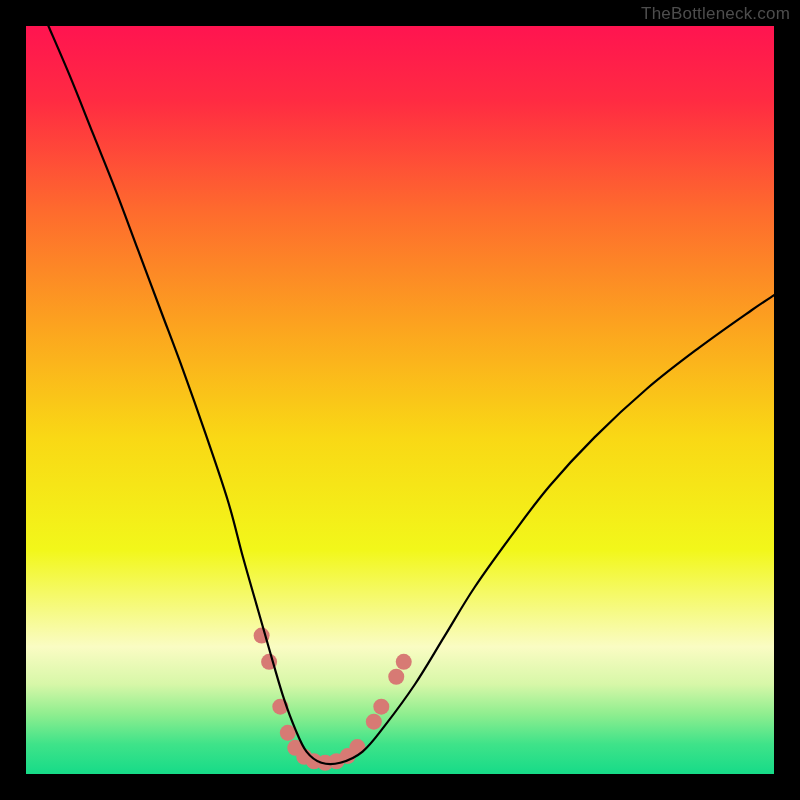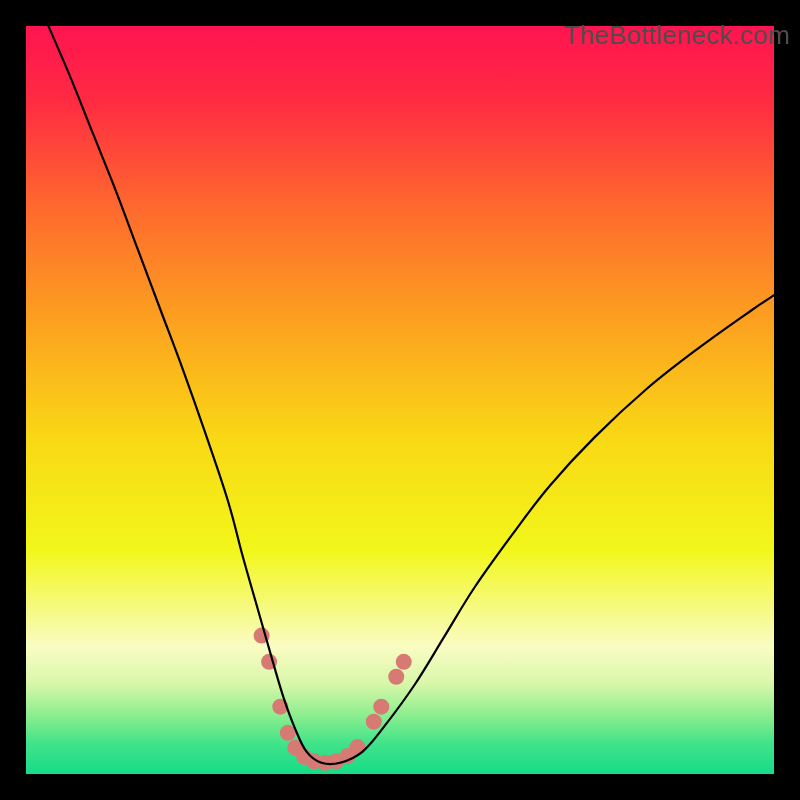--- a/index.html
+++ b/index.html
@@ -19,24 +19,24 @@
   .plot {
     position: absolute;
     left: 26px;
     top: 26px;
     width: 748px;
     height: 748px;
     overflow: hidden;
   }
   .watermark {
     position: absolute;
-    top: 20px;
+    top: 4px;
     right: 10px;
     color: #4d4d4d;
-    font-size: 26px;
+    font-size: 17px;
     font-weight: 500;
     letter-spacing: 0.2px;
     font-family: Arial, Helvetica, sans-serif;
   }
   svg { display: block; }
 </style>
 </head>
 <body>
 
 <div class="frame">

